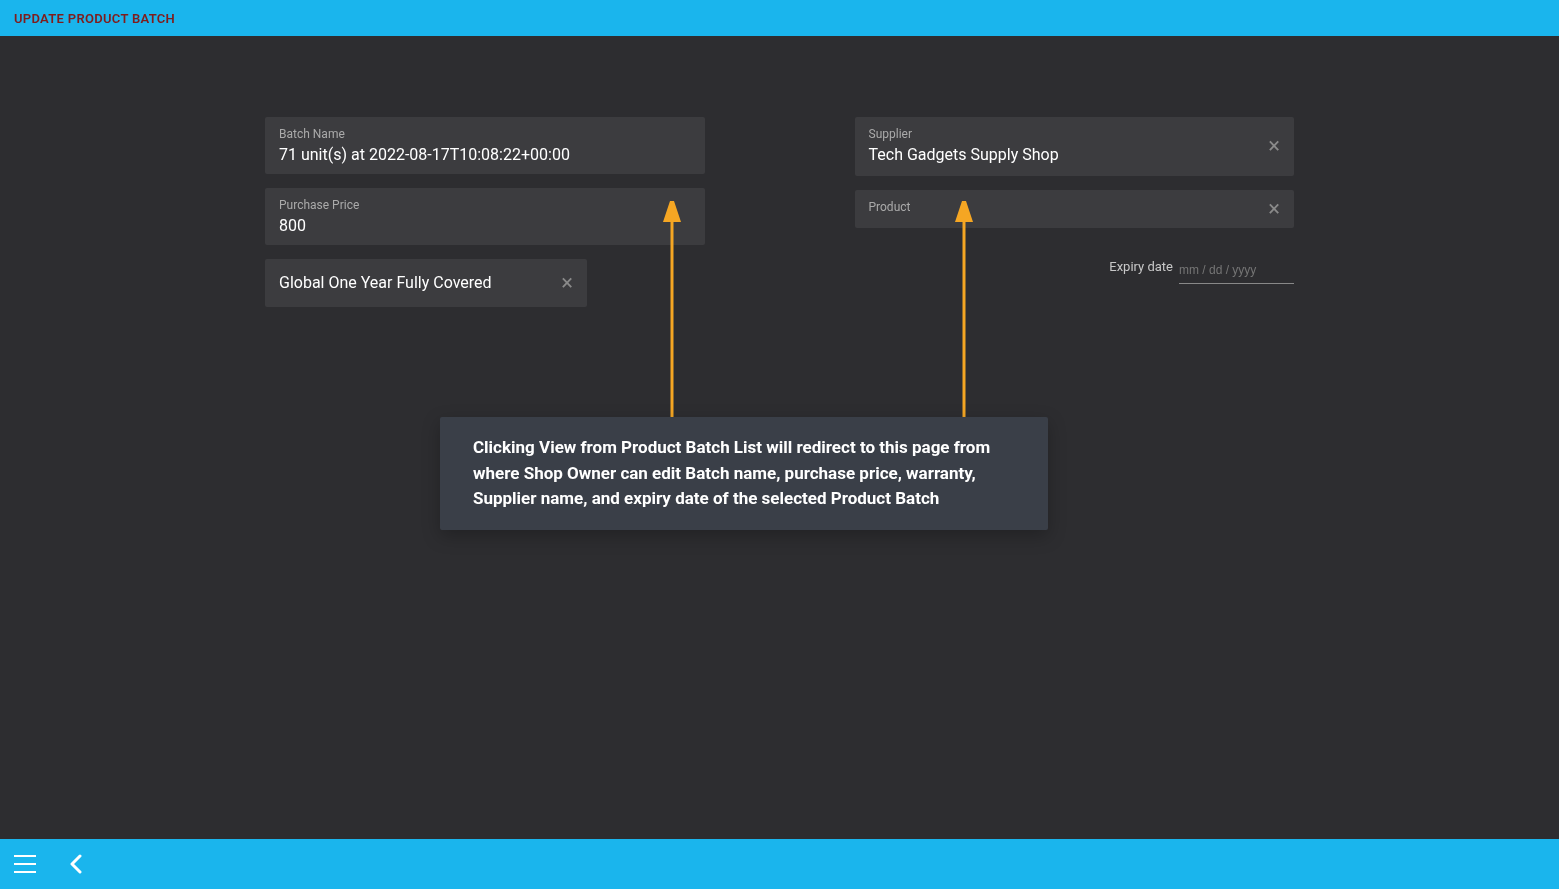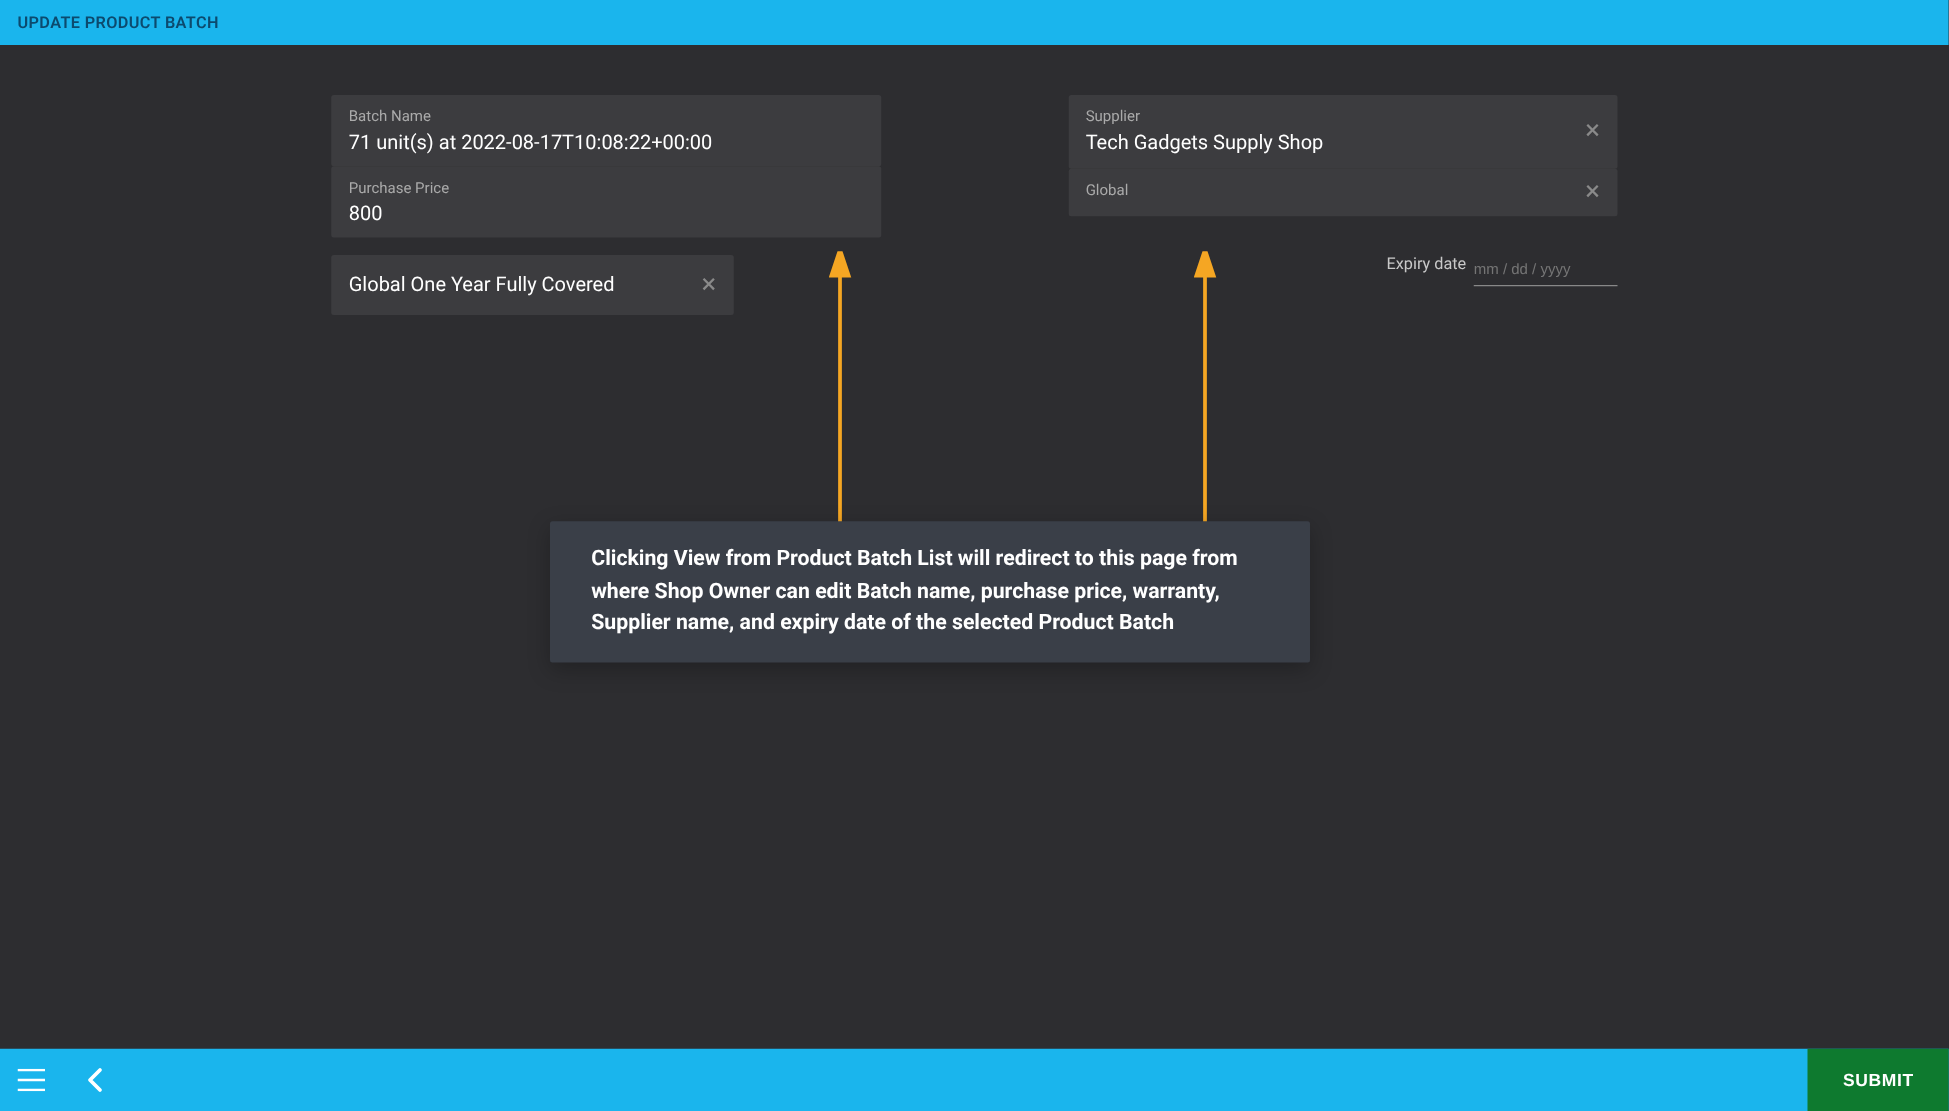--- a/index.html
+++ b/index.html
@@ -17,38 +17,40 @@
       position: relative;
     }
     .top-bar {
       background: #1ab5ed;
       height: 36px;
       display: flex;
       align-items: center;
       padding: 0 14px;
     }
     .top-bar-title {
-      color: #0c4a6e;
+      color: #7f1d1d;
       font-size: 13px;
       font-weight: 600;
       letter-spacing: 0.3px;
     }
     .content {
       padding: 40px 0 0 0;
       position: relative;
     }
     .form-grid {
       display: grid;
       grid-template-columns: 1fr 1fr;
       column-gap: 150px;
       padding: 0 265px;
     }
     .left-col, .right-col {
       display: flex;
       flex-direction: column;
+      gap: 14px;
+      margin-top: 41px;
     }
     .field {
       background: #3c3c3f;
       border-radius: 2px;
       padding: 10px 14px;
       position: relative;
     }
     .field-label {
       color: #aaaaaa;
       font-size: 12px;
@@ -207,21 +209,21 @@
         <input class="field-input" value="800" style="">
       </div>
     </div>
     <div class="right-col">
       <div class="field">
         <span class="field-label">Supplier</span>
         <span class="field-value">Tech Gadgets Supply Shop</span>
         <span class="clear-x">×</span>
       </div>
       <div class="field">
-        <span class="field-label">Global</span>
+        <span class="field-label">Product</span>
         <span class="clear-x">×</span>
       </div>
     </div>
   </div>
 
   <div class="row3">
     <div>
       <div class="chip-field">
         <span class="chip-text">Global One Year Fully Covered</span>
         <span class="clear-x">×</span>
@@ -264,14 +266,13 @@
       <svg width="22" height="18" viewBox="0 0 22 18">
           <path d="M0 1h22M0 9h22M0 17h22" stroke="#fff" stroke-width="2"></path>
         </svg>
     </span>
     <span class="back-icon">
       <svg width="12" height="20" viewBox="0 0 12 20">
           <path d="M10 2 L2 10 L10 18" stroke="#fff" stroke-width="3" fill="none" stroke-linecap="round" stroke-linejoin="round"></path>
         </svg>
     </span>
   </div>
-  <button class="submit-btn">SUBMIT</button>
 </div>
 
 </body></html>

